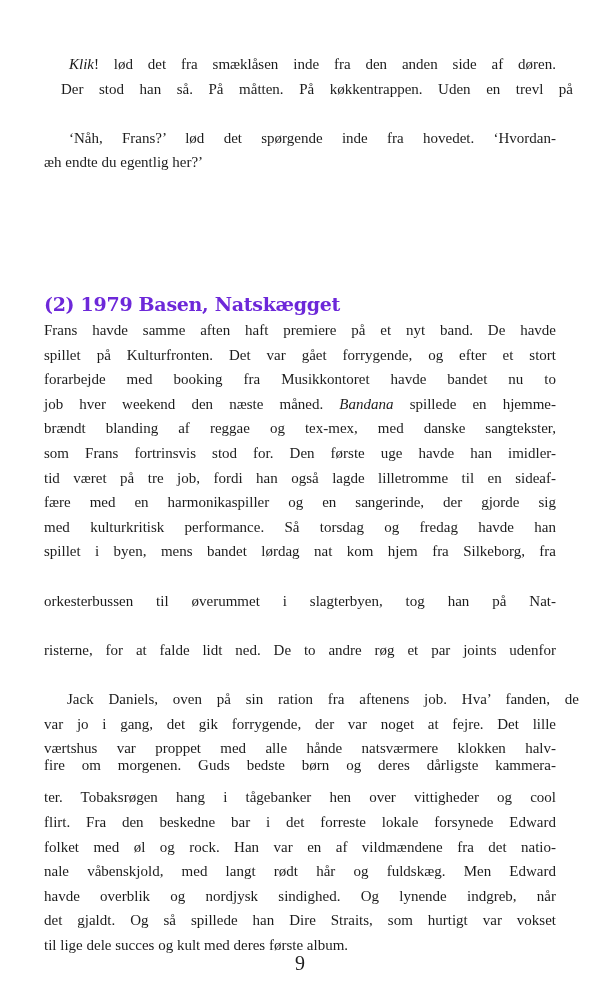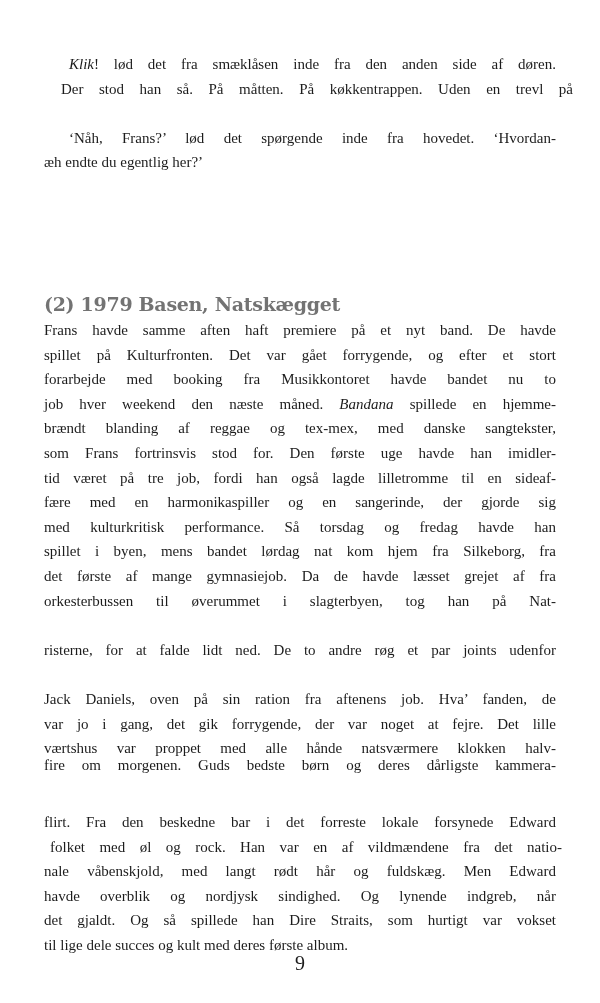--- a/index.html
+++ b/index.html
@@ -43,21 +43,21 @@
     .heading {
       position: absolute;
       left: 0;
       top: 292px;
       font-family: "DejaVu Serif", serif;
       font-weight: bold;
       font-size: 19px;
       line-height: 24px;
       letter-spacing: -0.3px;
       white-space: nowrap;
-      color: #737373;
+      color: #6d28d9;
     }
     .page-number {
       position: absolute;
       left: 0;
       width: 512px;
       top: 951px;
       text-align: center;
       font-family: "Liberation Serif", serif;
       font-size: 20px;
       line-height: 24px;
@@ -79,28 +79,28 @@
   <div class="line" style="top:318px;">Frans havde samme aften haft premiere på et nyt band. De havde</div>
   <div class="line" style="top:342.6px;">spillet på Kulturfronten. Det var gået forrygende, og efter et stort</div>
   <div class="line" style="top:367.2px;">forarbejde med booking fra Musikkontoret havde bandet nu to</div>
   <div class="line" style="top:391.8px;"><span>job hver weekend den næste måned. </span><em>Bandana</em><span> spillede en hjemme-</span></div>
   <div class="line" style="top:416.4px;">brændt blanding af reggae og tex-mex, med danske sangtekster,</div>
   <div class="line" style="top:441px;">som Frans fortrinsvis stod for. Den første uge havde han imidler-</div>
   <div class="line" style="top:465.6px;">tid været på tre job, fordi han også lagde lilletromme til en sideaf-</div>
   <div class="line" style="top:490.2px;">fære med en harmonikaspiller og en sangerinde, der gjorde sig</div>
   <div class="line" style="top:539.4px;">spillet i byen, mens bandet lørdag nat kom hjem fra Silkeborg, fra</div>
   <div class="line" style="top:514.8px;">med kulturkritisk performance. Så torsdag og fredag havde han</div>
-  <div class="line" style="top:564px;">det første af mange gymnasiejob. Da de havde læsset grejet af fra</div>
   <div class="line" style="top:588.6px;">orkesterbussen til øverummet i slagterbyen, tog han på Nat-</div>
   <div class="line" style="top:637.8px;">risterne, for at falde lidt ned. De to andre røg et par joints udenfor</div>
-  <div class="line" style="top:687px;">Jack Daniels, oven på sin ration fra aftenens job. Hva’ fanden, de</div>
+  <div class="line" style="top:687px;margin-left:23px;">Jack Daniels, oven på sin ration fra aftenens job. Hva’ fanden, de</div>
   <div class="line" style="top:711.6px;">var jo i gang, det gik forrygende, der var noget at fejre. Det lille</div>
   <div class="line" style="top:736.2px;">værtshus var proppet med alle hånde natsværmere klokken halv-</div>
   <div class="line" style="top:753px;">fire om morgenen. Guds bedste børn og deres dårligste kammera-</div>
+  <div class="line" style="top:785.4px;">ter. Tobaksrøgen hang i tågebanker hen over vittigheder og cool</div>
   <div class="line" style="top:810px;">flirt. Fra den beskedne bar i det forreste lokale forsynede Edward</div>
-  <div class="line" style="top:834.6px;margin-left:6px;">folket med øl og rock. Han var en af vildmændene fra det natio-</div>
+  <div class="line" style="top:834.6px;">folket med øl og rock. Han var en af vildmændene fra det natio-</div>
   <div class="line" style="top:859.2px;">nale våbenskjold, med langt rødt hår og fuldskæg. Men Edward</div>
   <div class="line" style="top:883.8px;">havde overblik og nordjysk sindighed. Og lynende indgreb, når</div>
   <div class="line" style="top:908.4px;">det gjaldt. Og så spillede han Dire Straits, som hurtigt var vokset</div>
   <div class="line last" style="top:933px;">til lige dele succes og kult med deres første album.</div>
 
   <div class="page-number">9</div>
 </div>
 
 </body></html>

